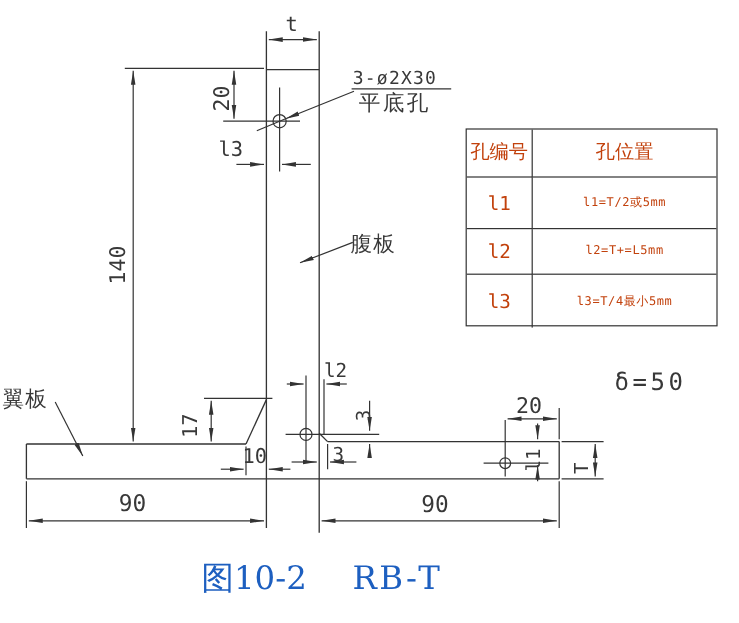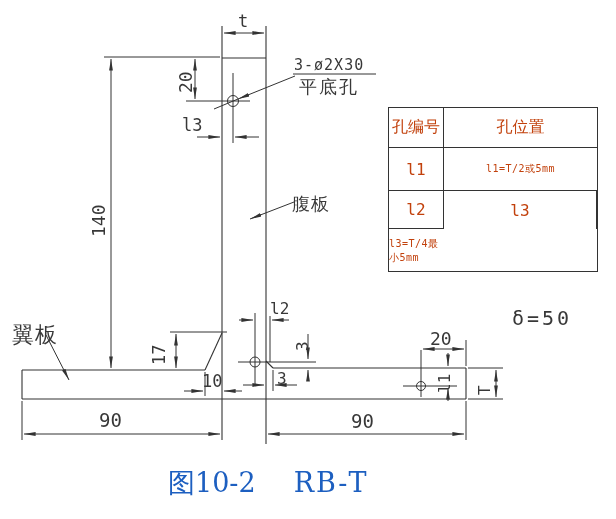--- a/index.html
+++ b/index.html
@@ -112,39 +112,40 @@
     </g>
   </svg>
 
   <div class="lbl" style="left:238px;top:13px;font-size:17px;">t</div>
   <div class="lbl" style="left:294px;top:58px;font-size:15px;letter-spacing:1px;">3-ø2X30</div>
   <div class="lbl cjk" style="left:299px;top:78px;font-size:18px;letter-spacing:2px;">平底孔</div>
   <div class="lbl rot" style="left:177px;top:93px;font-size:18px;">20</div>
   <div class="lbl" style="left:182px;top:117px;font-size:17px;">l3</div>
   <div class="lbl rot" style="left:90px;top:237px;font-size:18px;">140</div>
   <div class="lbl cjk" style="left:292px;top:195px;font-size:18px;letter-spacing:1px;">腹板</div>
-  <div class="lbl cjk" style="left:12px;top:324px;font-size:22px;letter-spacing:1px;">翼板</div>
+  <div class="lbl cjk" style="left:2px;top:324px;font-size:18px;letter-spacing:1px;">翼板</div>
   <div class="lbl rot" style="left:151px;top:365px;font-size:17px;">17</div>
   <div class="lbl" style="left:202px;top:373px;font-size:17px;">10</div>
   <div class="lbl" style="left:270px;top:301px;font-size:16px;">l2</div>
   <div class="lbl rot" style="left:295px;top:351px;font-size:16px;">3</div>
   <div class="lbl" style="left:277px;top:371px;font-size:16px;">3</div>
   <div class="lbl" style="left:430px;top:330px;font-size:18px;">20</div>
   <div class="lbl rot" style="left:437px;top:393px;font-size:16px;">l1</div>
   <div class="lbl rot" style="left:477px;top:395px;font-size:16px;">T</div>
   <div class="lbl" style="left:99px;top:411px;font-size:19px;">90</div>
   <div class="lbl" style="left:351px;top:412px;font-size:19px;">90</div>
   <div class="lbl" style="left:512px;top:308px;font-size:20px;letter-spacing:3px;">δ=50</div>
 
   <div class="tbl">
     <div class="c hd">孔编号</div>
     <div class="c hd last-col">孔位置</div>
     <div class="c id">l1</div>
     <div class="c val last-col">l1=T/2或5mm</div>
     <div class="c id">l2</div>
+    <div class="c val last-col">l2=T+=L5mm</div>
     <div class="c id last-row">l3</div>
     <div class="c val last-col last-row">l3=T/4最小5mm</div>
   </div>
 
   <div class="caption">
     <span>图10-2</span>
     <span style="letter-spacing:2px;">RB-T</span>
   </div>
 
 </div>

